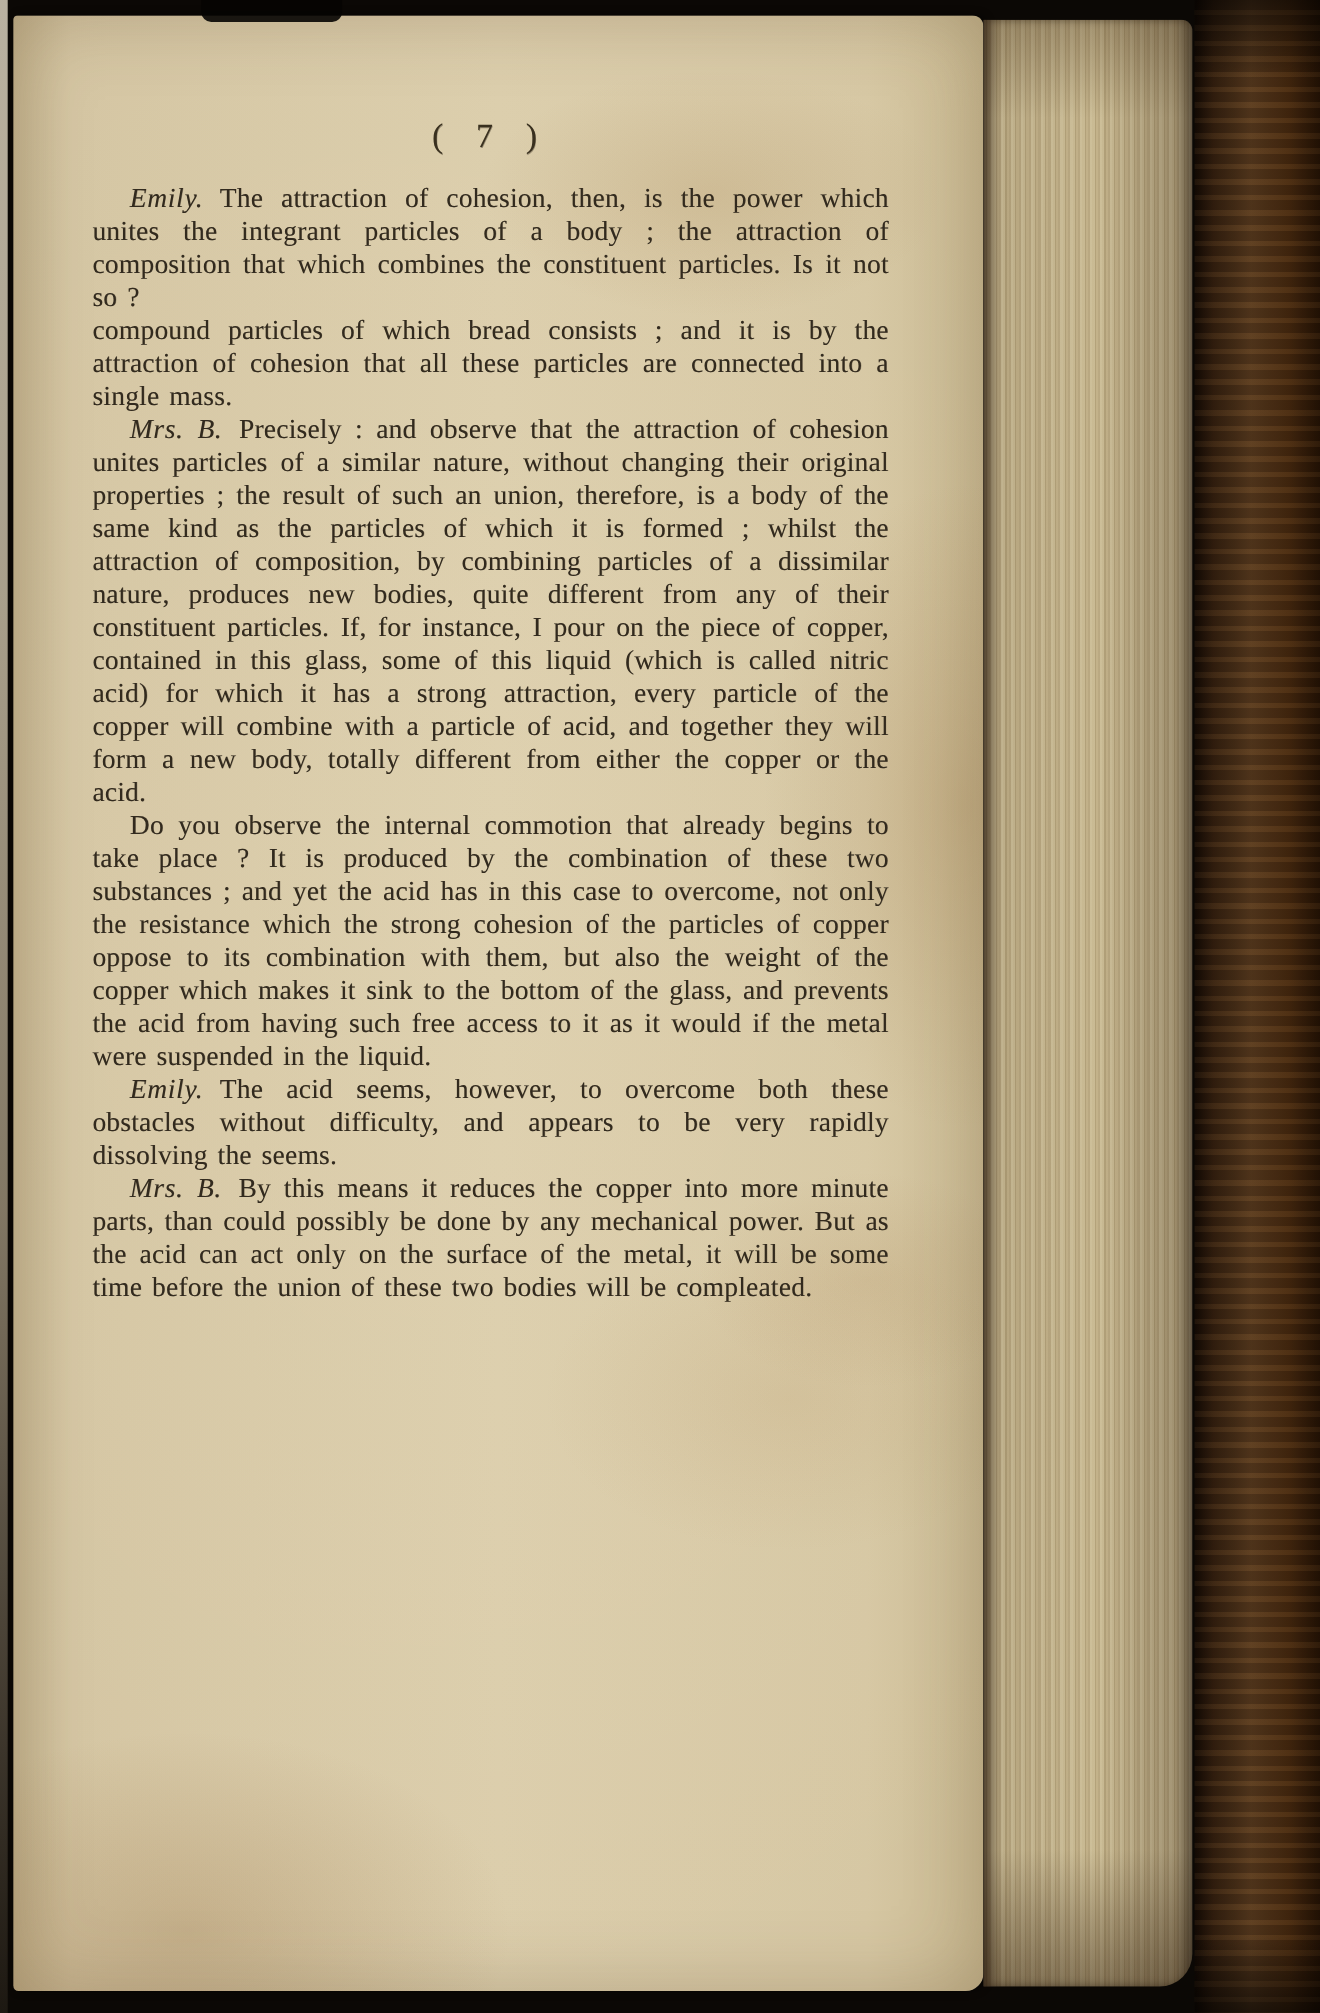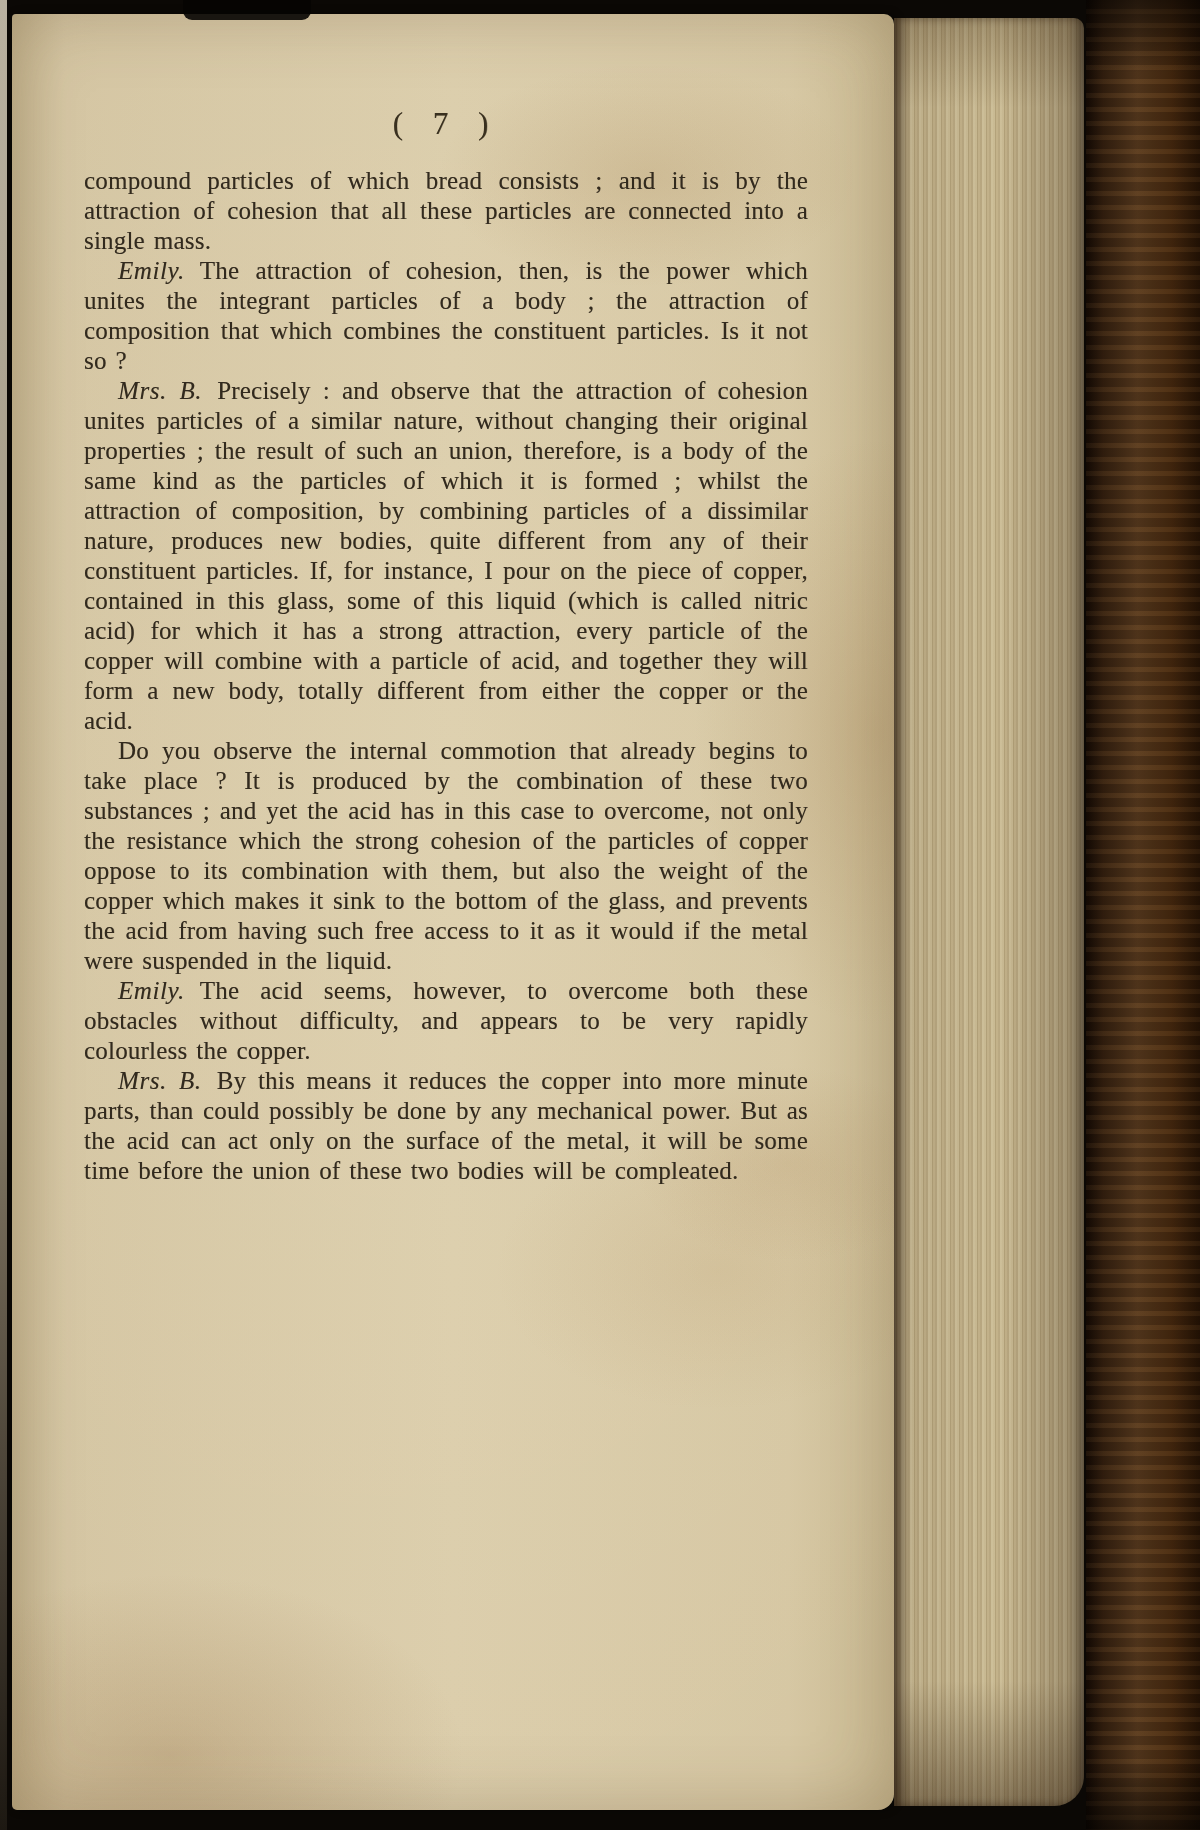--- a/index.html
+++ b/index.html
@@ -101,29 +101,29 @@
 </head>
 <body>
 
 <div class="scene">
   <div class="left-sliver"></div>
 
   <div class="page">
     <div class="text-area">
       <div class="page-number">(  7  )</div>
       <div class="page-body" id="page-body">
+  <p class="para indent"><span class="speaker">Emily.</span><span>The attraction of cohesion, then, is the power which unites the integrant particles of a body ; the attraction of composition that which combines the constituent particles. Is it not so ?</span></p>
+
   <p class="para"><span>compound particles of which bread consists ; and it is by the attraction of cohesion that all these particles are connected into a single mass.</span></p>
-
-  <p class="para indent"><span class="speaker">Emily.</span><span>The attraction of cohesion, then, is the power which unites the integrant particles of a body ; the attraction of composition that which combines the constituent particles. Is it not so ?</span></p>
 
   <p class="para indent"><span class="speaker">Mrs. B.</span><span>Precisely : and observe that the attraction of cohesion unites particles of a similar nature, without changing their original properties ; the result of such an union, therefore, is a body of the same kind as the particles of which it is formed ; whilst the attraction of composition, by combining particles of a dissimilar nature, produces new bodies, quite different from any of their constituent particles. If, for instance, I pour on the piece of copper, contained in this glass, some of this liquid (which is called nitric acid) for which it has a strong attraction, every particle of the copper will combine with a particle of acid, and together they will form a new body, totally different from either the copper or the acid.</span></p>
 
   <p class="para indent"><span>Do you observe the internal commotion that already begins to take place ? It is produced by the combination of these two substances ; and yet the acid has in this case to overcome, not only the resistance which the strong cohesion of the particles of copper oppose to its combination with them, but also the weight of the copper which makes it sink to the bottom of the glass, and prevents the acid from having such free access to it as it would if the metal were suspended in the liquid.</span></p>
 
-  <p class="para indent"><span class="speaker">Emily.</span><span>The acid seems, however, to overcome both these obstacles without difficulty, and appears to be very rapidly colourless the copper.</span></p>
+  <p class="para indent"><span class="speaker">Emily.</span><span>The acid seems, however, to overcome both these obstacles without difficulty, and appears to be very rapidly dissolving the seems.</span></p>
 
   <p class="para indent"><span class="speaker">Mrs. B.</span><span>By this means it reduces the copper into more minute parts, than could possibly be done by any mechanical power. But as the acid can act only on the surface of the metal, it will be some time before the union of these two bodies will be compleated.</span></p>
 
 </div>
     </div>
   </div>
 
   <div class="top-notch"></div>
   <div class="fore-edge"></div>
   <div class="spine"></div>

